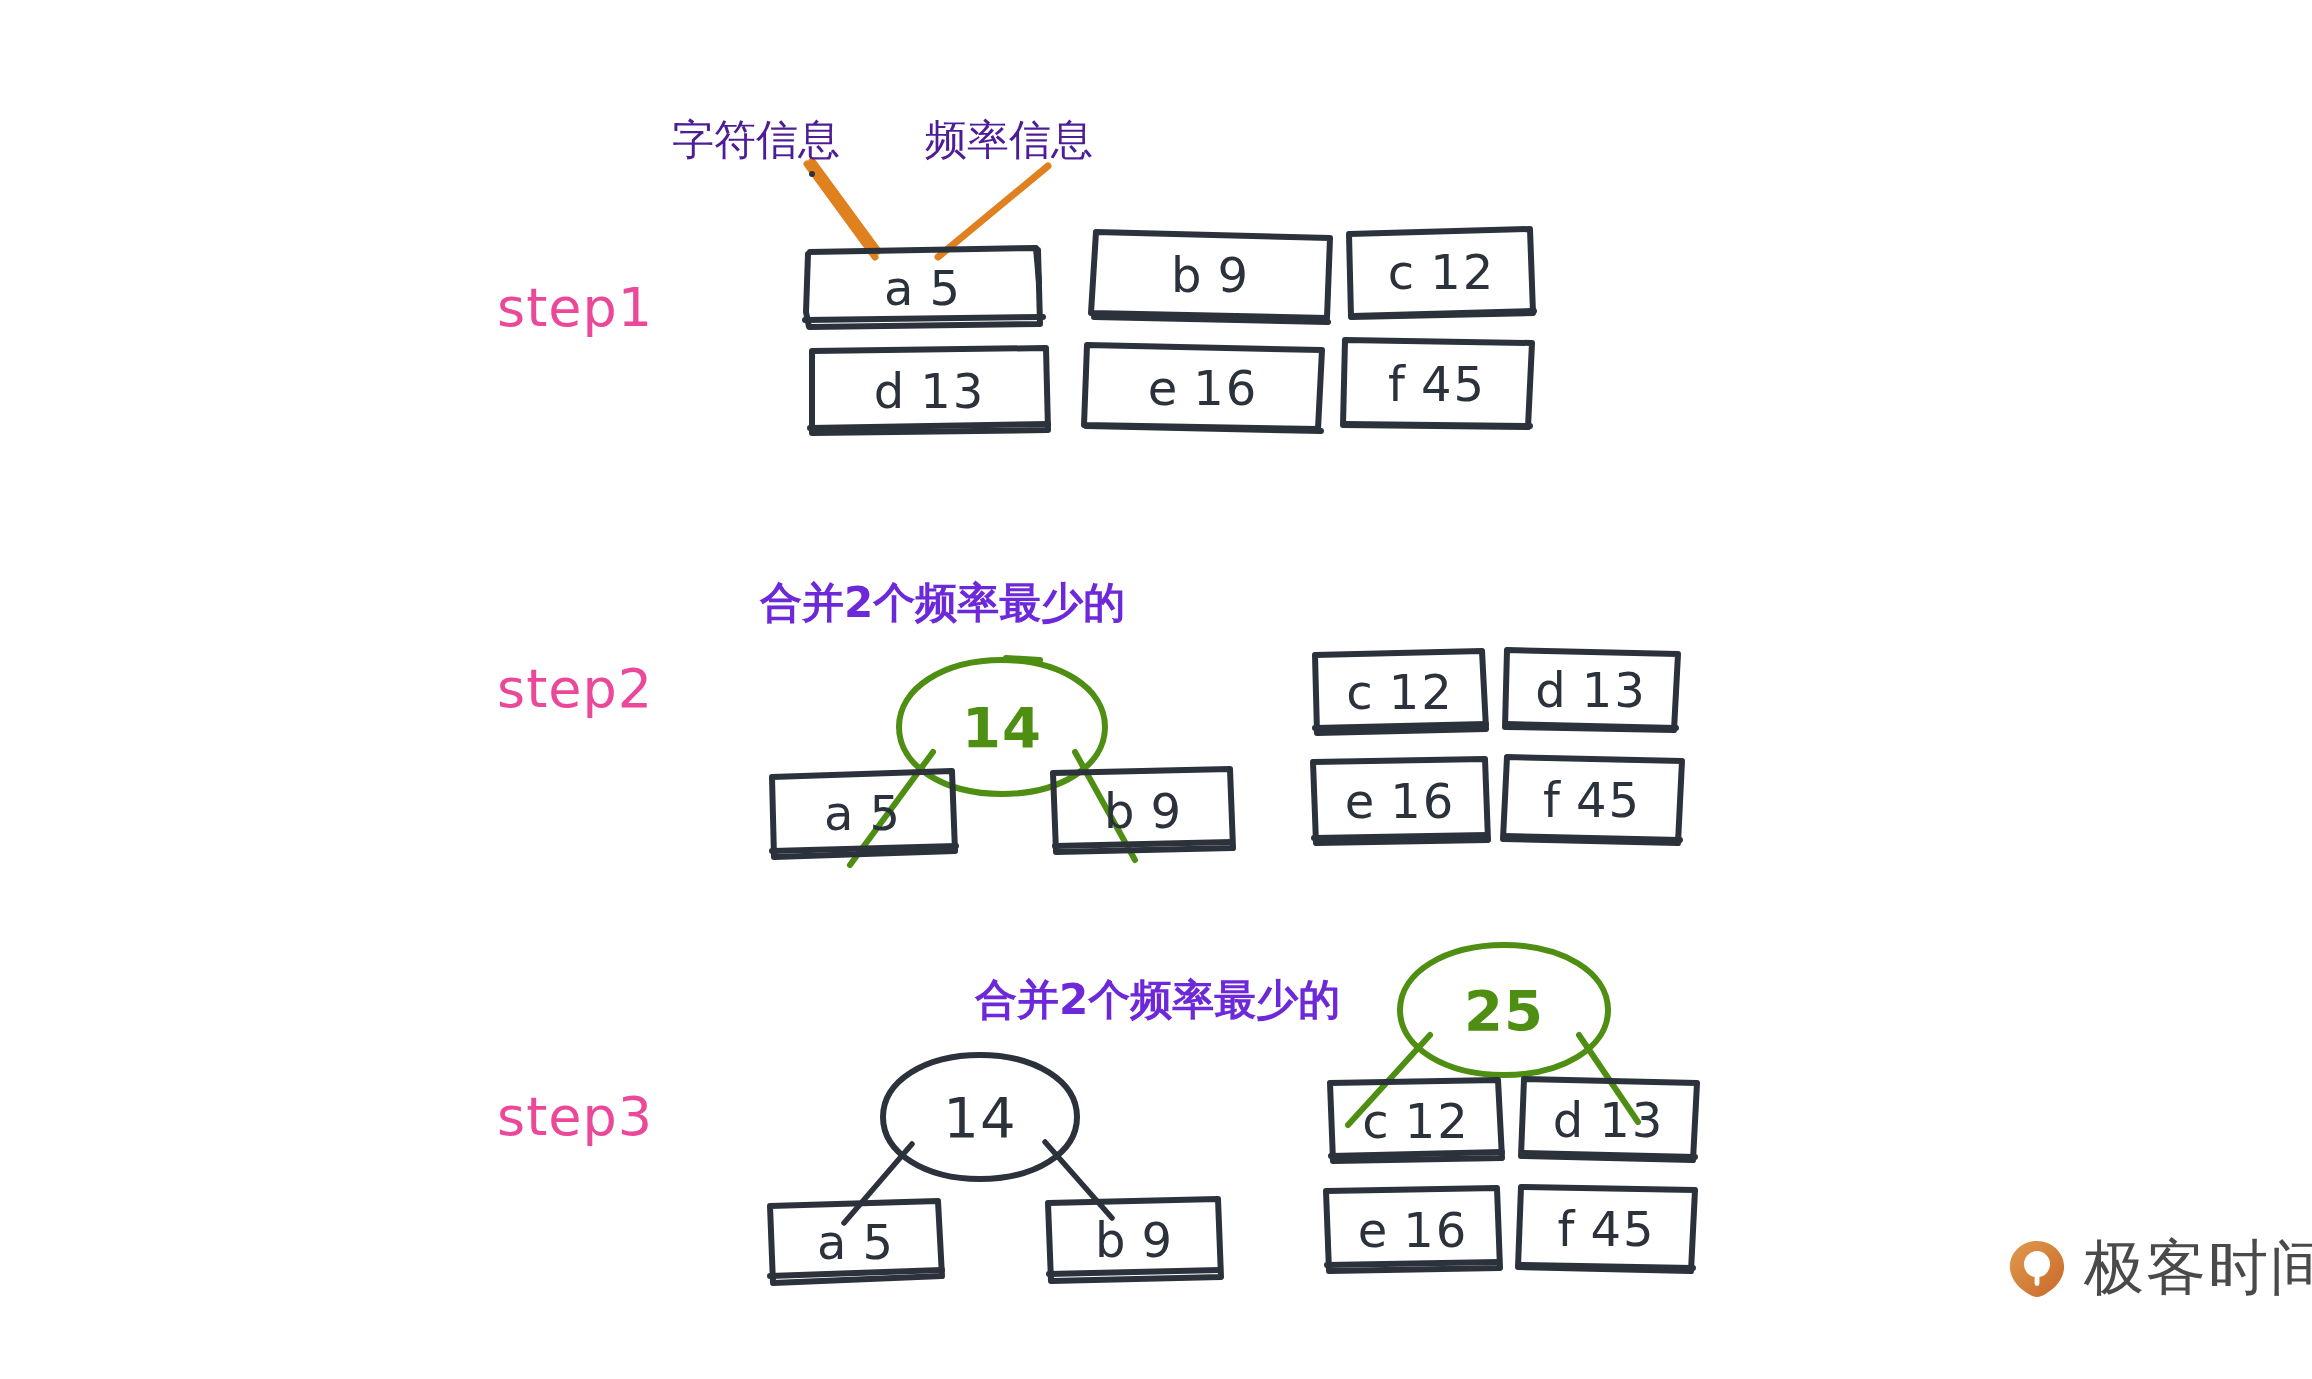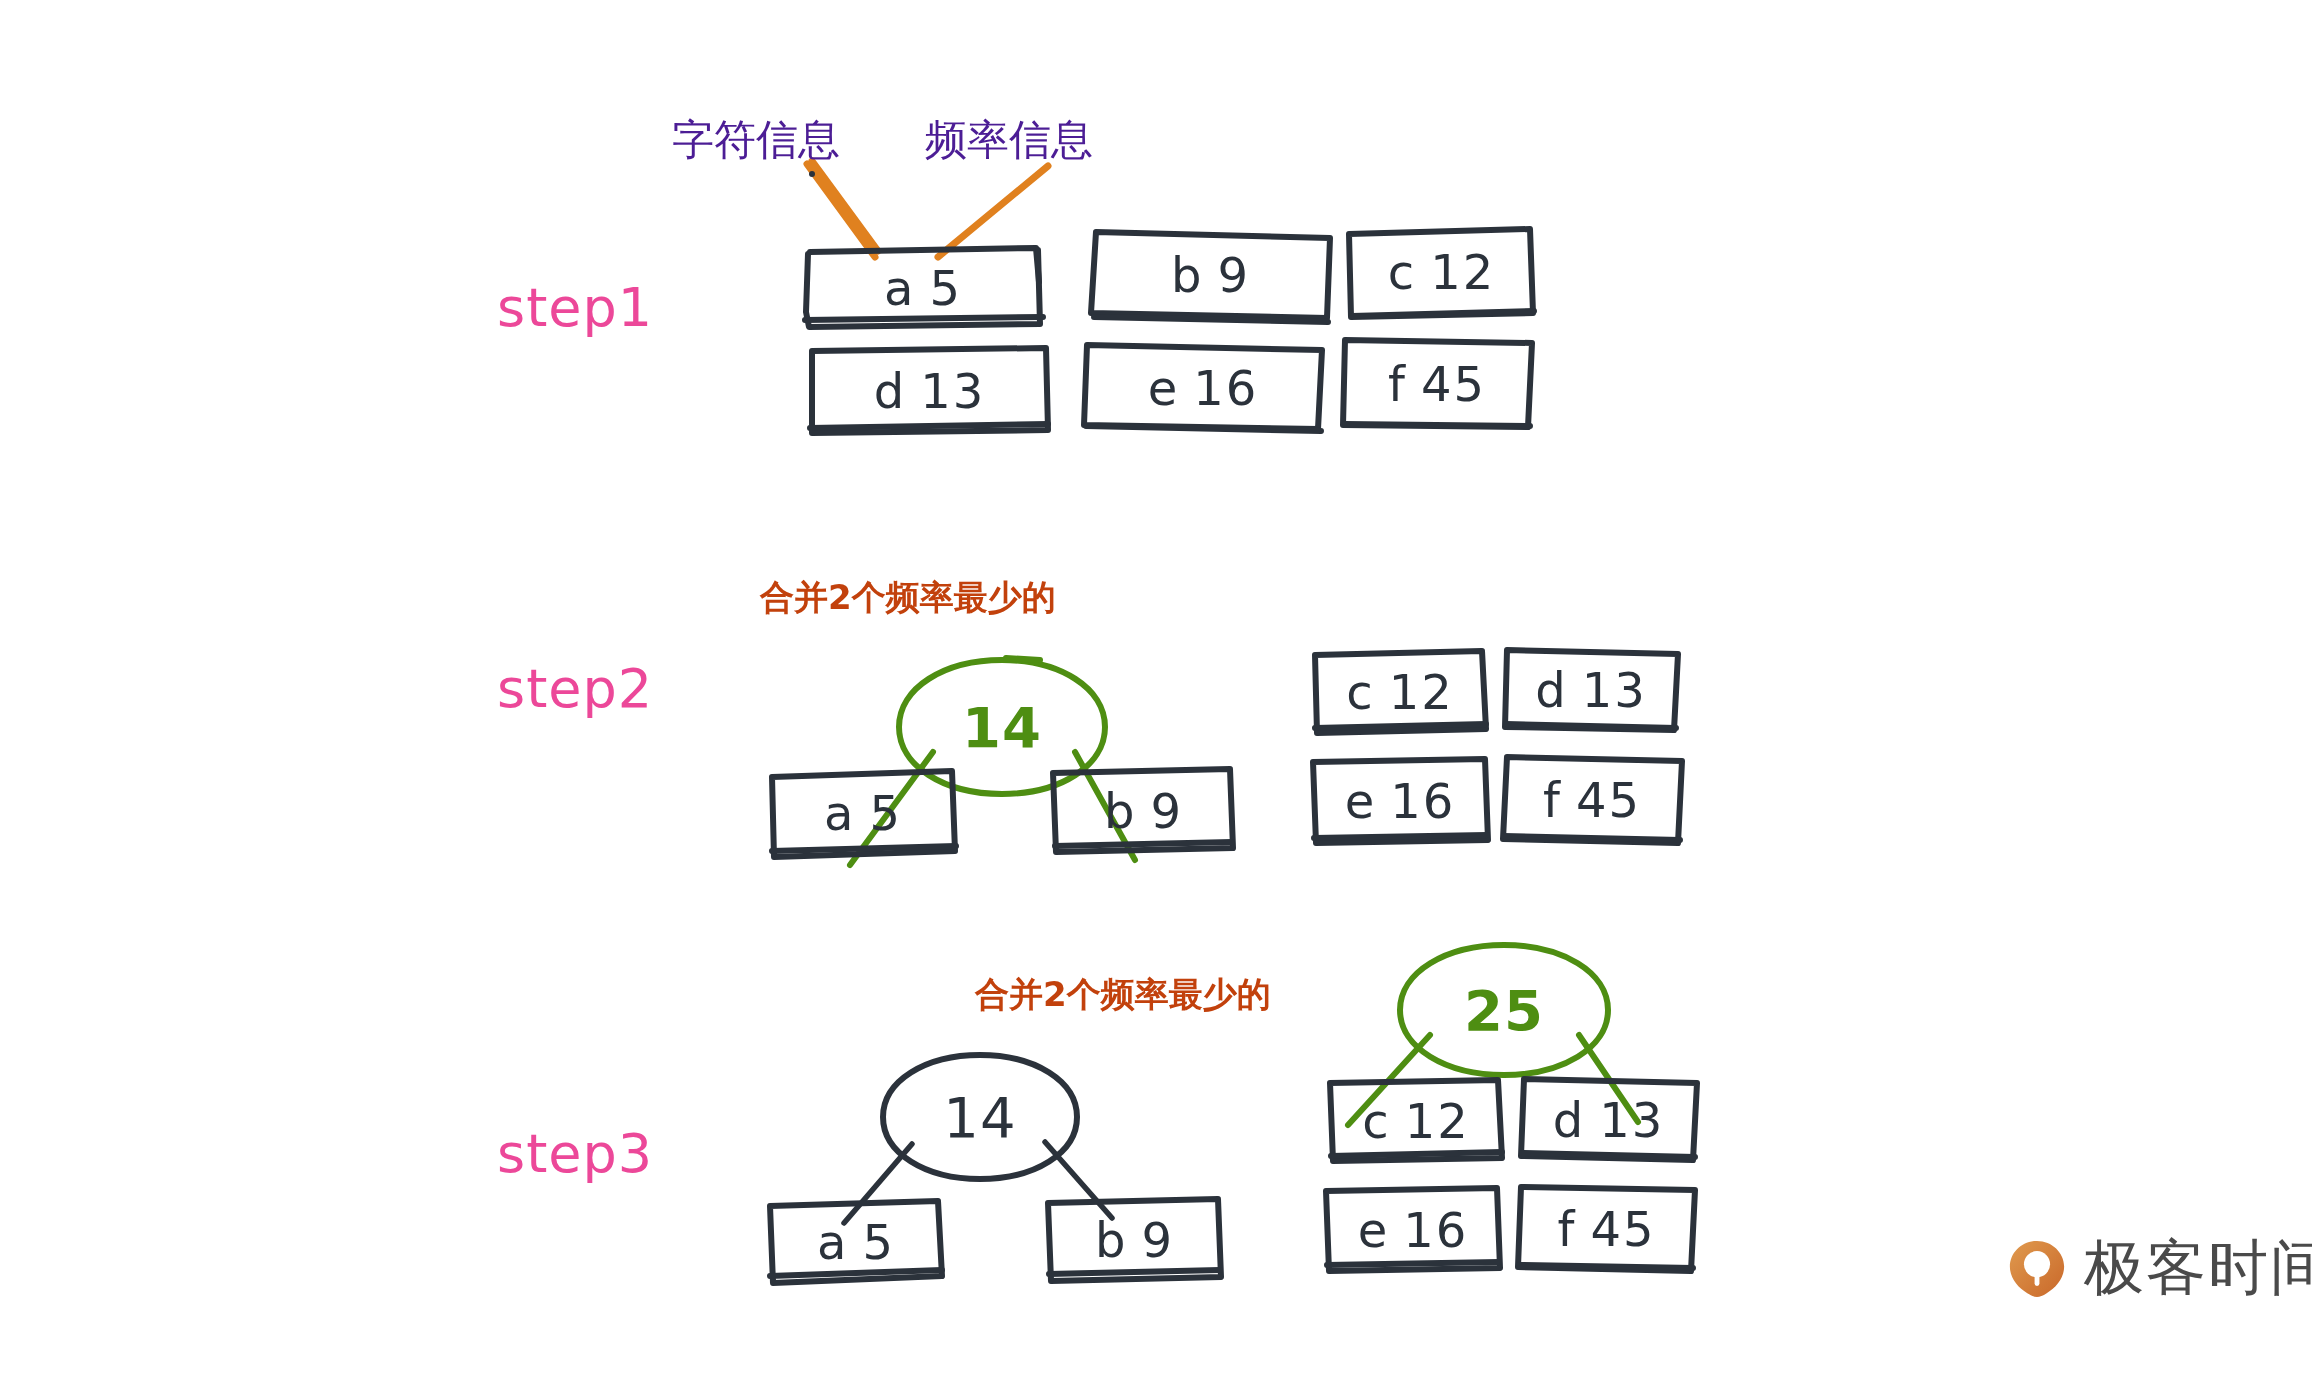--- a/index.html
+++ b/index.html
@@ -28,38 +28,38 @@
     position: absolute;
     font-family: "DejaVu Sans", "Liberation Sans", sans-serif;
     font-size: 54px;
     font-weight: 400;
     color: #ec4899;
     letter-spacing: 1px;
     white-space: nowrap;
   }
   #step1-label { left: 497px; top: 276px; }
   #step2-label { left: 497px; top: 657px; }
-  #step3-label { left: 497px; top: 1085px; margin-top: 37px; }
+  #step3-label { left: 497px; top: 1085px; }
 
   
   .anno-orange {
     position: absolute;
     color: #4c1d95;
     font-size: 42px;
     font-family: "DejaVu Sans", "Liberation Sans", sans-serif;
     white-space: nowrap;
     letter-spacing: 0px;
   }
   #anno-char { left: 672px; top: 112px; }
   #anno-freq { left: 925px; top: 112px; }
 
   .anno-green {
     position: absolute;
-    color: #c2410c;
-    font-size: 34px;
+    color: #6d28d9;
+    font-size: 42px;
     font-family: "DejaVu Sans", "Liberation Sans", sans-serif;
     white-space: nowrap;
     font-weight: 600;
   }
   #anno-merge-2 { left: 760px; top: 575px; }
   #anno-merge-3 { left: 975px; top: 972px; }
 
   
   .node-box {
     position: absolute;

